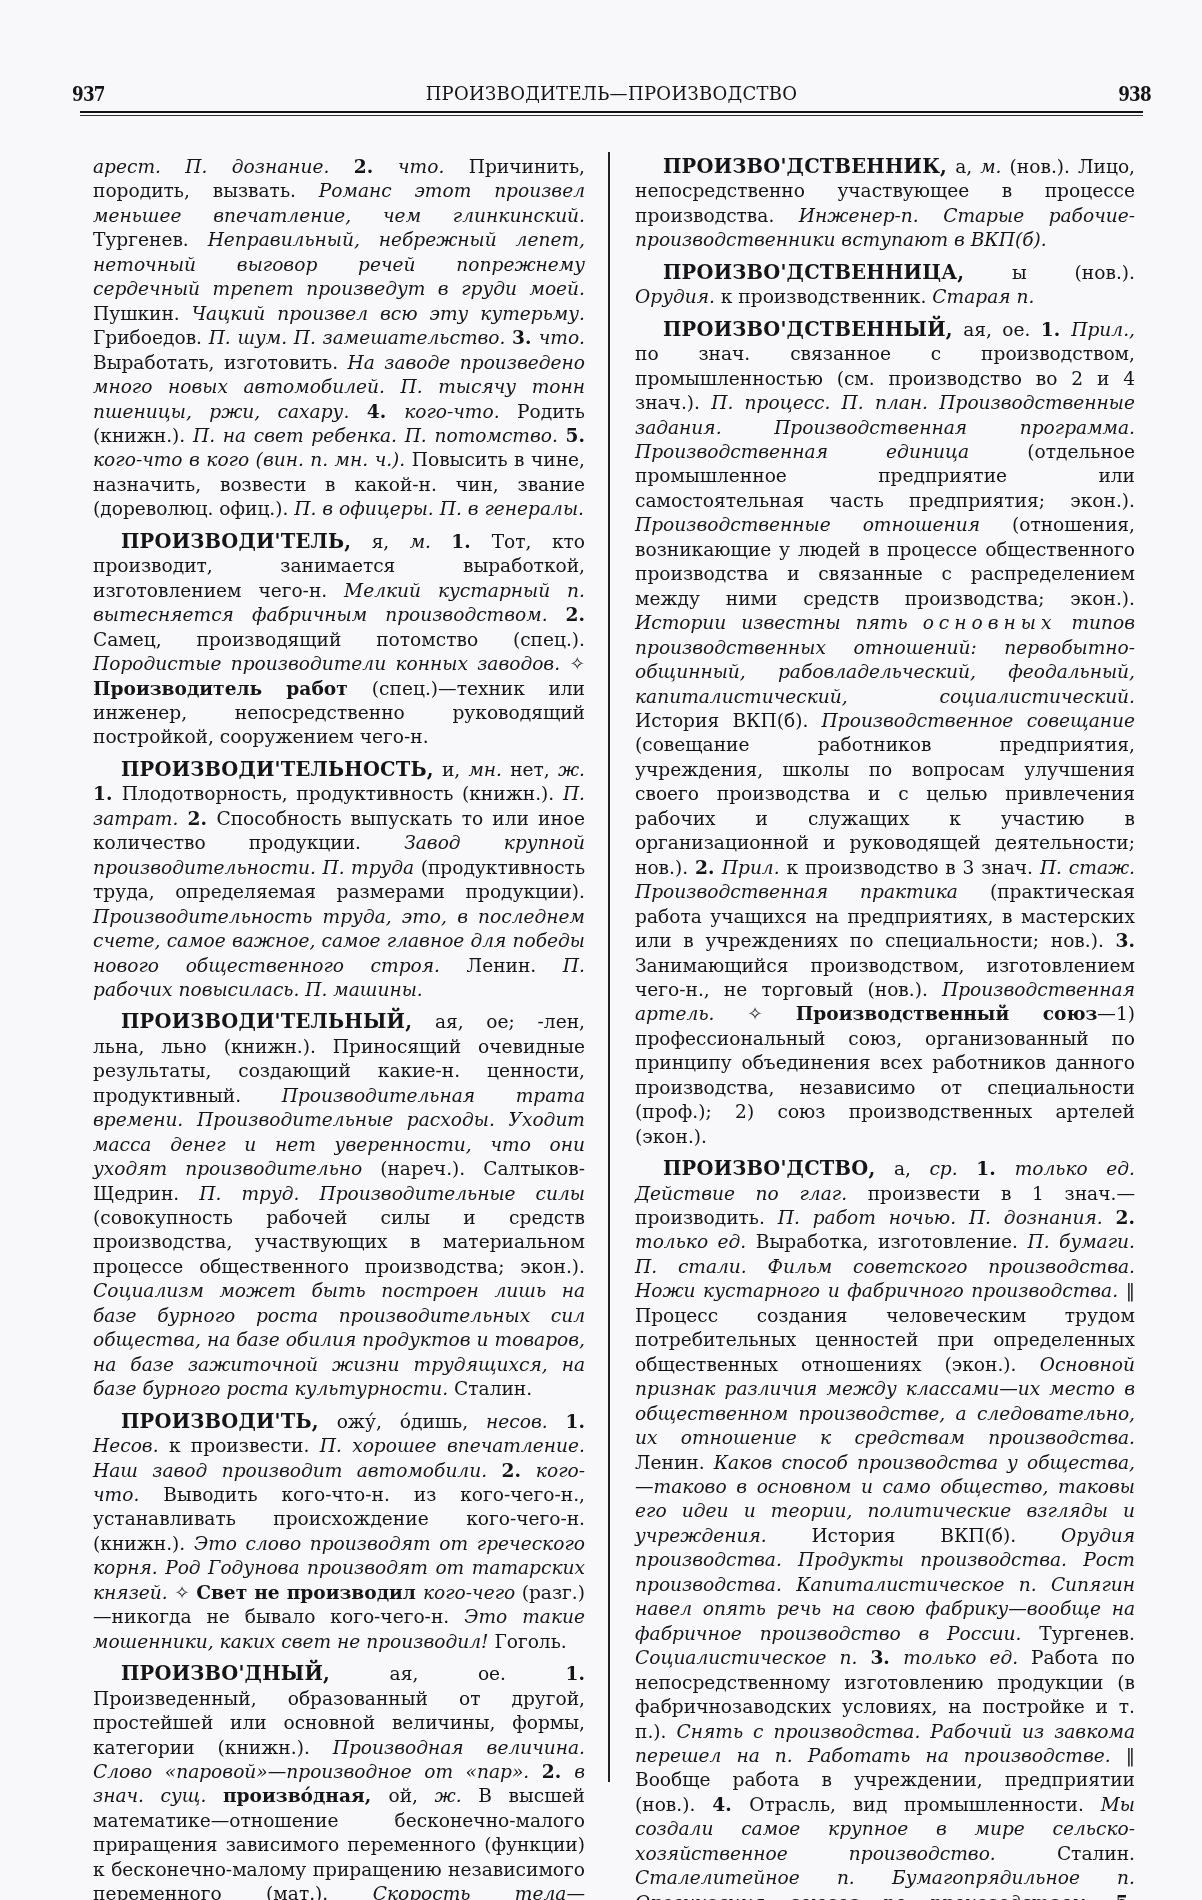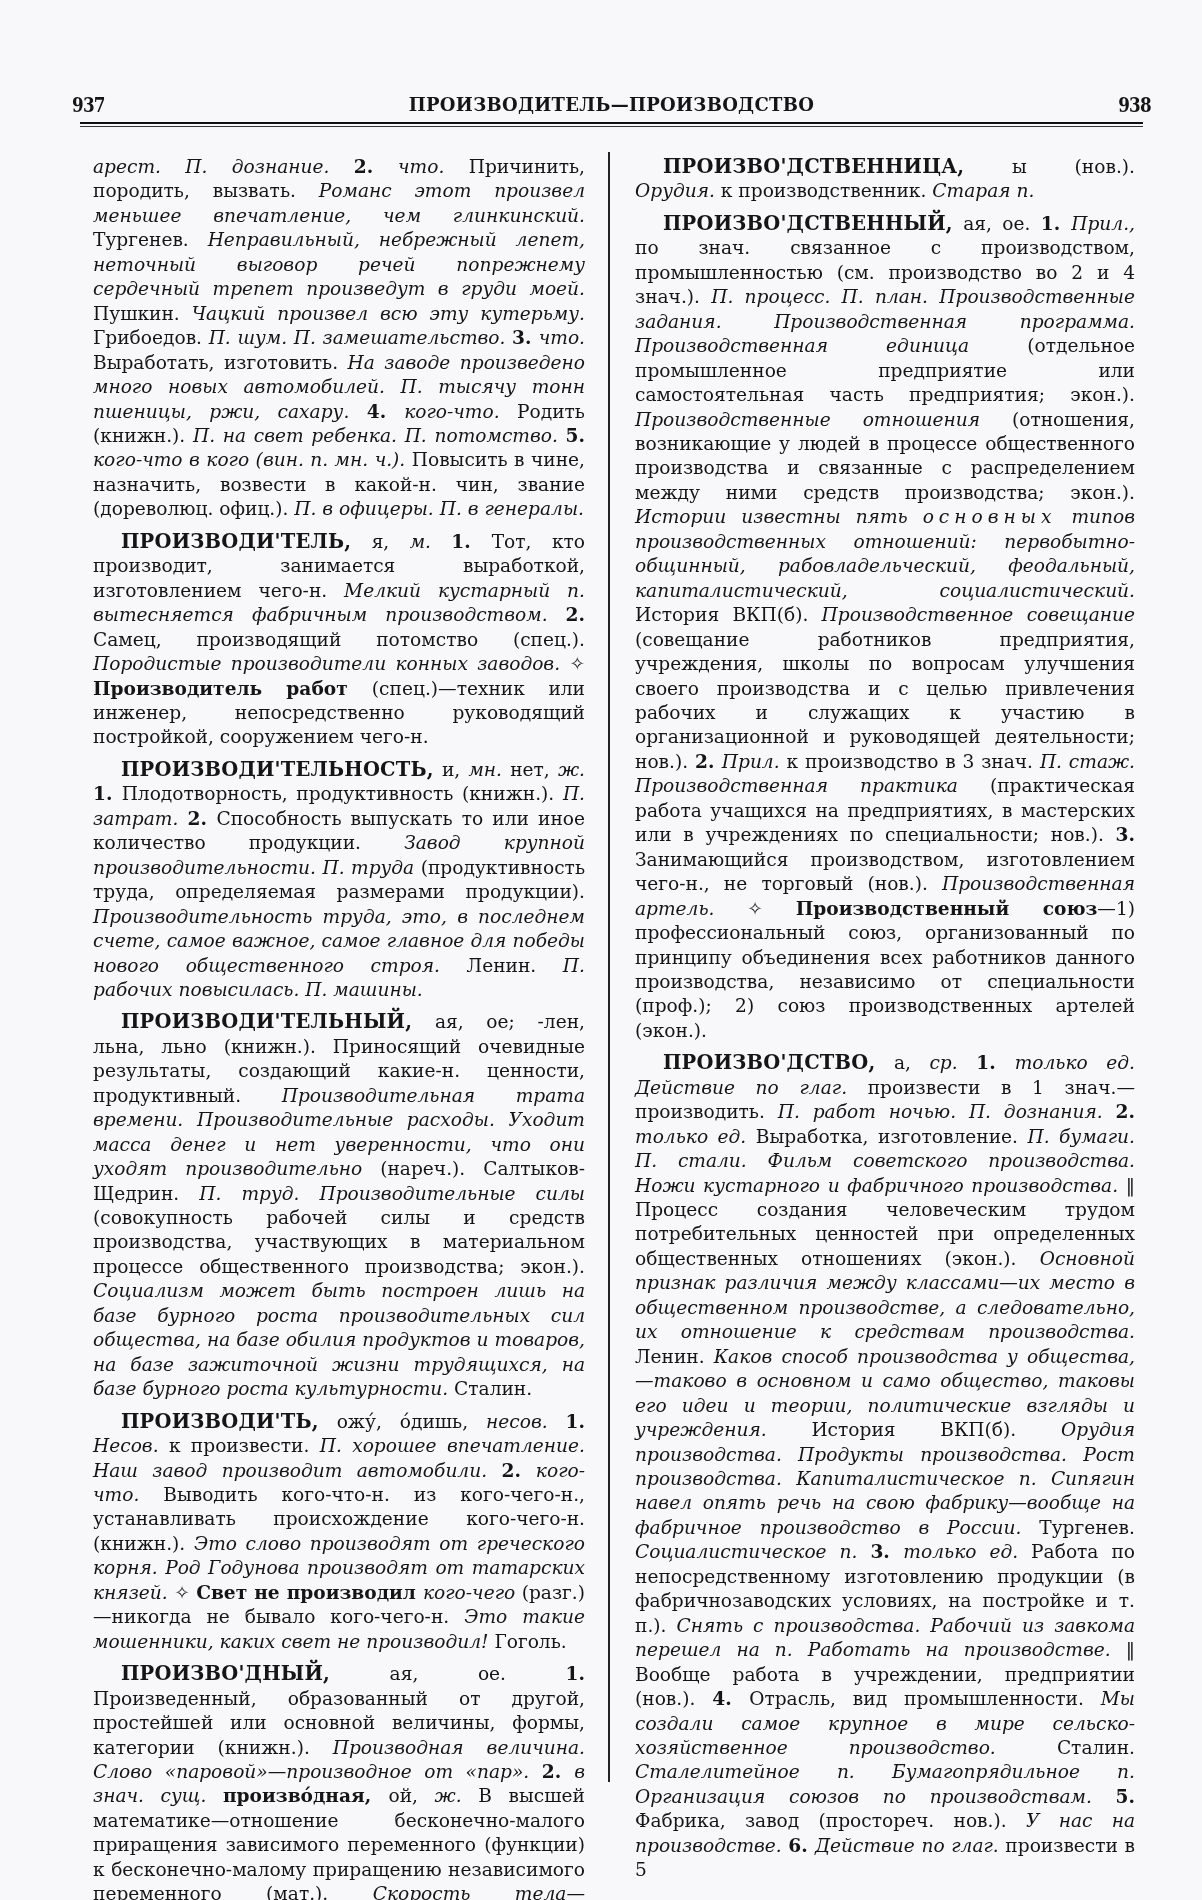--- a/index.html
+++ b/index.html
@@ -1,25 +1,25 @@
 <!DOCTYPE html>
 <html><head>
 <meta charset="utf-8">
 <style>
   html, body { margin: 0; padding: 0; }
   body {
     width: 1202px; height: 1900px; background: #f8f7fa; position: relative; overflow: hidden;
     font-family: "DejaVu Serif", "Liberation Serif", serif; color: #151515;
   }
-  .page-header { position: absolute; left: 80px; top: 92px; width: 1063px; height: 34px; }
+  .page-header { position: absolute; left: 80px; top: 81px; width: 1063px; height: 34px; }
   .page-num { position: absolute; top: 0; font-weight: bold; font-size: 21px; letter-spacing: -1px;
     font-family: "DejaVu Serif", serif; transform: scaleX(0.8); }
   .page-num.left { left: -8px; transform-origin: left top; }
   .page-num.right { right: -8px; transform-origin: right top; }
-  .running-head { position: absolute; left: 0; right: 0; top: 2px; text-align: center; font-weight: bold;
+  .running-head { position: absolute; left: 0; right: 0; top: 2px; text-align: center; font-weight: normal;
     font-size: 18px; letter-spacing: 0.3px; }
   .rule { position: absolute; left: 0; right: 0; top: 30px; height: 0; border-top: 2px solid #111; }
   .rule2 { position: absolute; left: 0; right: 0; top: 34px; height: 0; border-top: 1px solid #333; }
   .column { position: absolute; top: 147px; width: 508px; font-size: 18.6px; line-height: 24.45px;
     text-align: justify; hyphens: manual; }
   .column.left { left: 85px; }
   .column.right { left: 627px; width: 516px; }
   .col-divider { position: absolute; left: 608px; top: 152px; height: 1630px; width: 0; border-left: 2px solid #222; }
   .entry { margin: 8px; text-indent: 0; }
   .entry.head { text-indent: 28px; }
@@ -42,16 +42,17 @@
 <div class="column left" id="col-left">
     <p class="entry"><span class="i">арест. П. дознание. </span><span class="b">2. </span><span class="i">что. </span><span class="">Причинить, породить, вызвать. </span><span class="i">Романс этот произвел меньшее впечатление, чем глинкинский. </span><span class="">Тургенев. </span><span class="i">Неправильный, небрежный лепет, неточный выговор речей попрежнему сердечный трепет произведут в груди моей. </span><span class="">Пушкин. </span><span class="i">Чацкий произвел всю эту кутерьму. </span><span class="">Грибоедов. </span><span class="i">П. шум. П. замешательство. </span><span class="b">3. </span><span class="i">что. </span><span class="">Выработать, изготовить. </span><span class="i">На заводе произведено много новых автомобилей. П. тысячу тонн пшеницы, ржи, сахару. </span><span class="b">4. </span><span class="i">кого-что. </span><span class="">Родить (книжн.). </span><span class="i">П. на свет ребенка. П. потомство. </span><span class="b">5. </span><span class="i">кого-что в кого (вин. п. мн. ч.). </span><span class="">Повысить в чине, назначить, возвести в какой-н. чин, звание (дореволюц. офиц.). </span><span class="i">П. в офицеры. П. в генералы.</span></p>
     <p class="entry head"><span class="hw">ПРОИЗВОДИ'ТЕЛЬ,</span><span class=""> я, </span><span class="i">м. </span><span class="b">1. </span><span class="">Тот, кто производит, занимается выработкой, изготовлением чего-н. </span><span class="i">Мелкий кустарный п. вытесняется фабричным производством. </span><span class="b">2. </span><span class="">Самец, производящий потомство (спец.). </span><span class="i">Породистые производители конных заводов. </span><span class="">✧ </span><span class="b">Производитель работ </span><span class="">(спец.)—техник или инженер, непосредственно руководящий постройкой, сооружением чего-н.</span></p>
     <p class="entry head"><span class="hw">ПРОИЗВОДИ'ТЕЛЬНОСТЬ,</span><span class=""> и, </span><span class="i">мн. </span><span class="">нет, </span><span class="i">ж. </span><span class="b">1. </span><span class="">Плодотворность, продуктивность (книжн.). </span><span class="i">П. затрат. </span><span class="b">2. </span><span class="">Способность выпускать то или иное количество продукции. </span><span class="i">Завод крупной производительности. П. труда </span><span class="">(продуктивность труда, определяемая размерами продукции). </span><span class="i">Производительность труда, это, в последнем счете, самое важное, самое главное для победы нового общественного строя. </span><span class="">Ленин. </span><span class="i">П. рабочих повысилась. П. машины.</span></p>
     <p class="entry head"><span class="hw">ПРОИЗВОДИ'ТЕЛЬНЫЙ,</span><span class=""> ая, ое; -лен, льна, льно (книжн.). Приносящий очевидные результаты, создающий какие-н. ценности, продуктивный. </span><span class="i">Производительная трата времени. Производительные расходы. Уходит масса денег и нет уверенности, что они уходят производительно </span><span class="">(нареч.). Салтыков-Щедрин. </span><span class="i">П. труд. Производительные силы </span><span class="">(совокупность рабочей силы и средств производства, участвующих в материальном процессе общественного производства; экон.). </span><span class="i">Социализм может быть построен лишь на базе бурного роста производительных сил общества, на базе обилия продуктов и товаров, на базе зажиточной жизни трудящихся, на базе бурного роста культурности. </span><span class="">Сталин.</span></p>
     <p class="entry head"><span class="hw">ПРОИЗВОДИ'ТЬ,</span><span class=""> ожу́, о́дишь, </span><span class="i">несов. </span><span class="b">1. </span><span class="i">Несов. </span><span class="">к произвести. </span><span class="i">П. хорошее впечатление. Наш завод производит автомобили. </span><span class="b">2. </span><span class="i">кого-что. </span><span class="">Выводить кого-что-н. из кого-чего-н., устанавливать происхождение кого-чего-н. (книжн.). </span><span class="i">Это слово производят от греческого корня. Род Годунова производят от татарских князей. </span><span class="">✧ </span><span class="b">Свет не производил </span><span class="i">кого-чего </span><span class="">(разг.)—никогда не бывало кого-чего-н. </span><span class="i">Это такие мошенники, каких свет не производил! </span><span class="">Гоголь.</span></p>
     <p class="entry head"><span class="hw">ПРОИЗВО'ДНЫЙ,</span><span class=""> ая, ое. </span><span class="b">1. </span><span class="">Произведенный, образованный от другой, простейшей или основной величины, формы, категории (книжн.). </span><span class="i">Производная величина. Слово «паровой»—производное от «пар». </span><span class="b">2. </span><span class="i">в знач. сущ. </span><span class="b">произво́дная, </span><span class="">ой, </span><span class="i">ж. </span><span class="">В высшей математике—отношение бесконечно-малого приращения зависимого переменного (функции) к бесконечно-малому приращению независимого переменного (мат.). </span><span class="i">Скорость тела—производная от пути по времени.</span></p>
   </div>
 <div class="col-divider"></div>
 <div class="column right" id="col-right">
+    <p class="entry head"><span class="hw">ПРОИЗВО'ДСТВЕННИК,</span><span class=""> а, </span><span class="i">м. </span><span class="">(нов.). Лицо, непосредственно участвующее в процессе производства. </span><span class="i">Инженер-п. Старые рабочие-производственники вступают в ВКП(б).</span></p>
     <p class="entry head"><span class="hw">ПРОИЗВО'ДСТВЕННИЦА,</span><span class=""> ы (нов.). </span><span class="i">Орудия. </span><span class="">к производственник. </span><span class="i">Старая п.</span></p>
     <p class="entry head"><span class="hw">ПРОИЗВО'ДСТВЕННЫЙ,</span><span class=""> ая, ое. </span><span class="b">1. </span><span class="i">Прил., </span><span class="">по знач. связанное с производством, промышленностью (см. производство во 2 и 4 знач.). </span><span class="i">П. процесс. П. план. Производственные задания. Производственная программа. Производственная единица </span><span class="">(отдельное промышленное предприятие или самостоятельная часть предприятия; экон.). </span><span class="i">Производственные отношения </span><span class="">(отношения, возникающие у людей в процессе общественного производства и связанные с распределением между ними средств производства; экон.). </span><span class="i">Истории известны пять </span><span class="i sp">основных</span><span class="i"> типов производственных отношений: первобытно-общинный, рабовладельческий, феодальный, капиталистический, социалистический. </span><span class="">История ВКП(б). </span><span class="i">Производственное совещание </span><span class="">(совещание работников предприятия, учреждения, школы по вопросам улучшения своего производства и с целью привлечения рабочих и служащих к участию в организационной и руководящей деятельности; нов.). </span><span class="b">2. </span><span class="i">Прил. </span><span class="">к производство в 3 знач. </span><span class="i">П. стаж. Производственная практика </span><span class="">(практическая работа учащихся на предприятиях, в мастерских или в учреждениях по специальности; нов.). </span><span class="b">3. </span><span class="">Занимающийся производством, изготовлением чего-н., не торговый (нов.). </span><span class="i">Производственная артель. </span><span class="">✧ </span><span class="b">Производственный союз</span><span class="">—1) профессиональный союз, организованный по принципу объединения всех работников данного производства, независимо от специальности (проф.); 2) союз производственных артелей (экон.).</span></p>
     <p class="entry head"><span class="hw">ПРОИЗВО'ДСТВО,</span><span class=""> а, </span><span class="i">ср. </span><span class="b">1. </span><span class="i">только ед. Действие по глаг. </span><span class="">произвести в 1 знач.—производить. </span><span class="i">П. работ ночью. П. дознания. </span><span class="b">2. </span><span class="i">только ед. </span><span class="">Выработка, изготовление. </span><span class="i">П. бумаги. П. стали. Фильм советского производства. Ножи кустарного и фабричного производства. </span><span class="">‖ Процесс создания человеческим трудом потребительных ценностей при определенных общественных отношениях (экон.). </span><span class="i">Основной признак различия между классами—их место в общественном производстве, а следовательно, их отношение к средствам производства. </span><span class="">Ленин. </span><span class="i">Каков способ производства у общества,—таково в основном и само общество, таковы его идеи и теории, политические взгляды и учреждения. </span><span class="">История ВКП(б). </span><span class="i">Орудия производства. Продукты производства. Рост производства. Капиталистическое п. Сипягин навел опять речь на свою фабрику—вообще на фабричное производство в России. </span><span class="">Тургенев. </span><span class="i">Социалистическое п. </span><span class="b">3. </span><span class="i">только ед. </span><span class="">Работа по непосредственному изготовлению продукции (в фабричнозаводских условиях, на постройке и т. п.). </span><span class="i">Снять с производства. Рабочий из завкома перешел на п. Работать на производстве. </span><span class="">‖ Вообще работа в учреждении, предприятии (нов.). </span><span class="b">4. </span><span class="">Отрасль, вид промышленности. </span><span class="i">Мы создали самое крупное в мире сельско-хозяйственное производство. </span><span class="">Сталин. </span><span class="i">Сталелитейное п. Бумагопрядильное п. Организация союзов по производствам. </span><span class="b">5. </span><span class="">Фабрика, завод (простореч. нов.). </span><span class="i">У нас на производстве. </span><span class="b">6. </span><span class="i">Действие по глаг. </span><span class="">произвести в 5</span></p>
   </div>
 
 </body></html>

